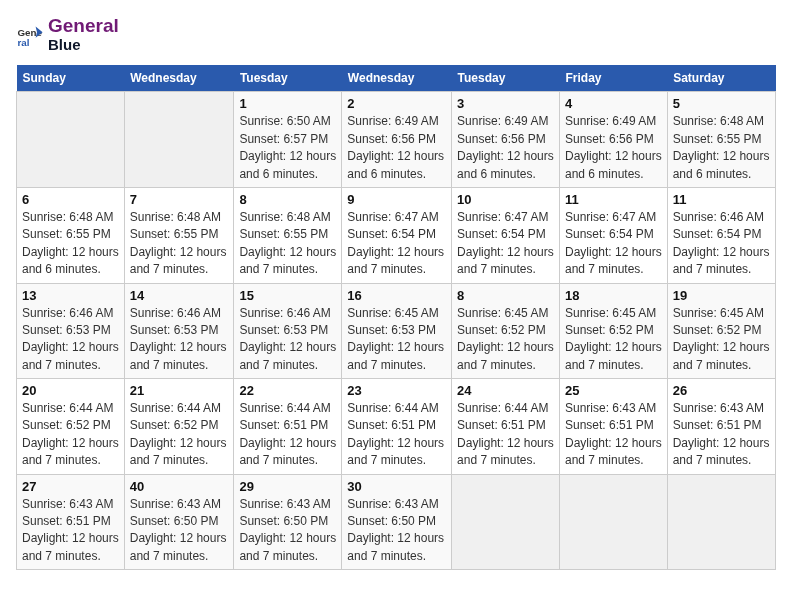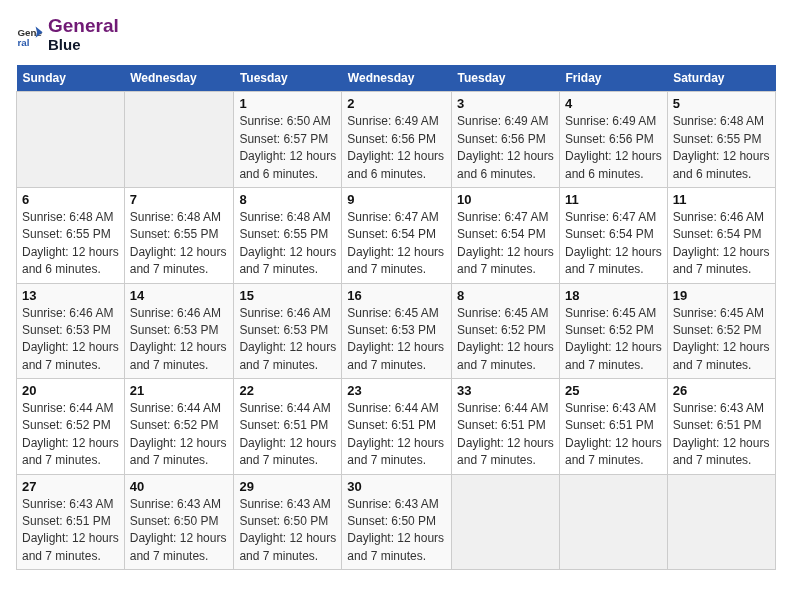--- a/index.html
+++ b/index.html
@@ -255,21 +255,21 @@
 Sunset: 6:51 PM
 Daylight: 12 hours and 7 minutes.</div>
         </td>
         <td>
           <span class="day-num">23</span>
           <div class="day-detail">Sunrise: 6:44 AM
 Sunset: 6:51 PM
 Daylight: 12 hours and 7 minutes.</div>
         </td>
         <td>
-          <span class="day-num">33</span>
+          <span class="day-num">24</span>
           <div class="day-detail">Sunrise: 6:44 AM
 Sunset: 6:51 PM
 Daylight: 12 hours and 7 minutes.</div>
         </td>
         <td>
           <span class="day-num">25</span>
           <div class="day-detail">Sunrise: 6:43 AM
 Sunset: 6:51 PM
 Daylight: 12 hours and 7 minutes.</div>
         </td>

